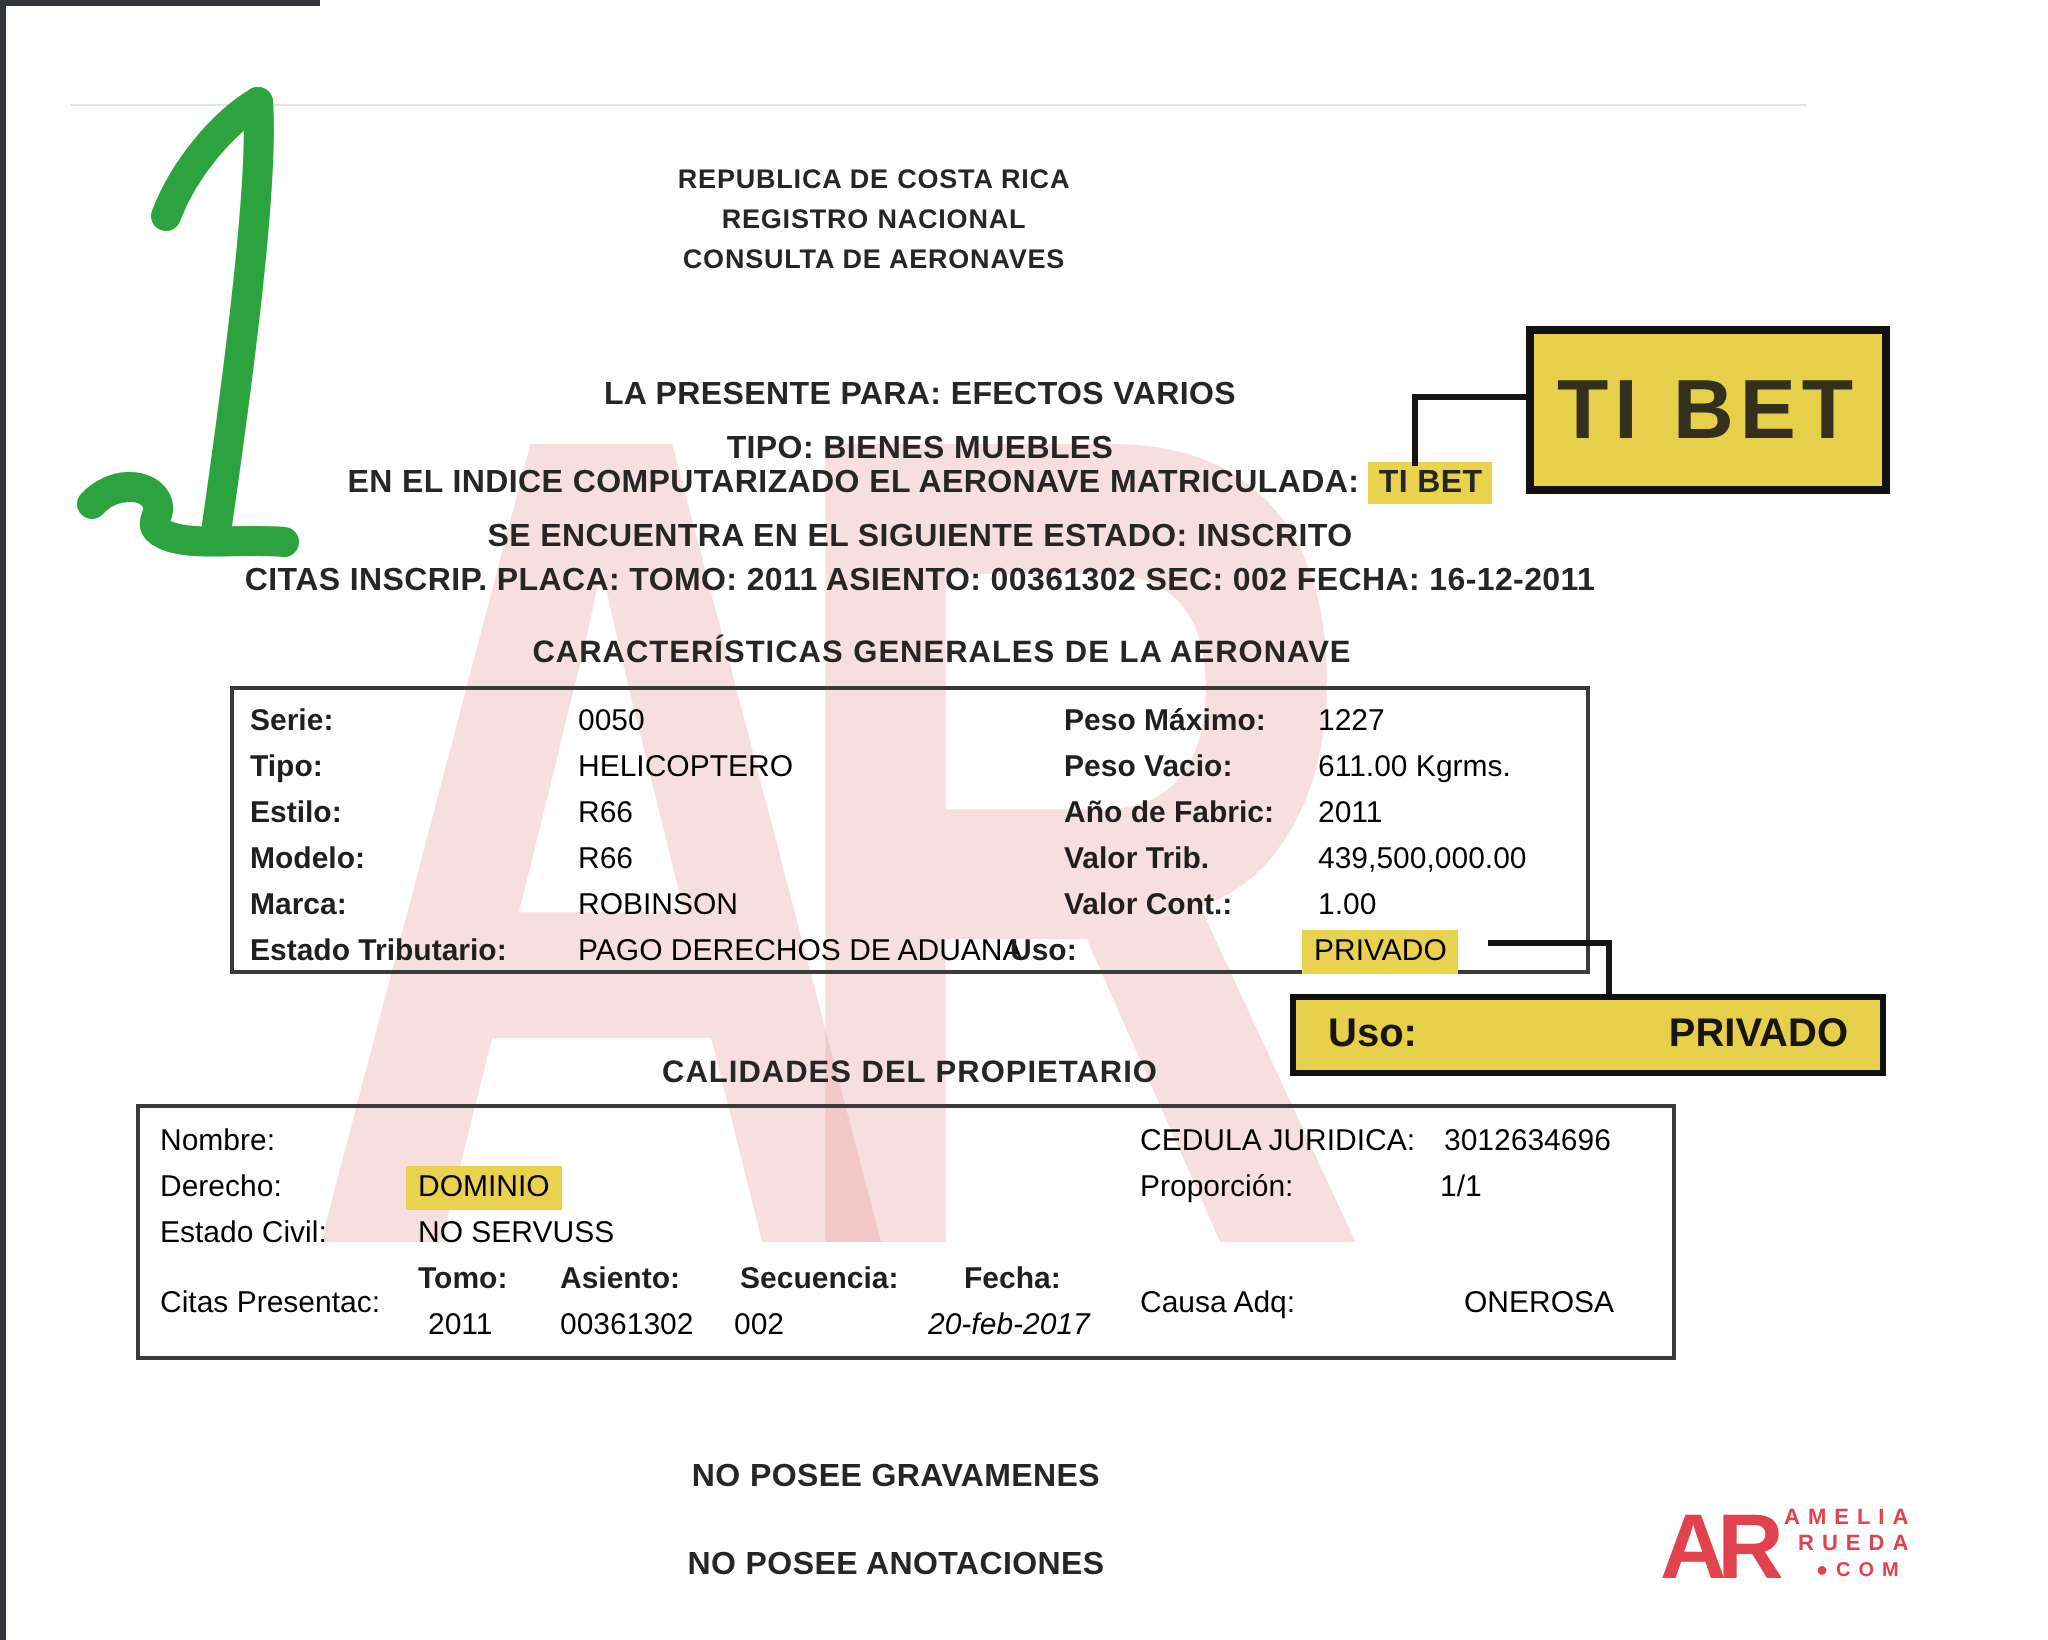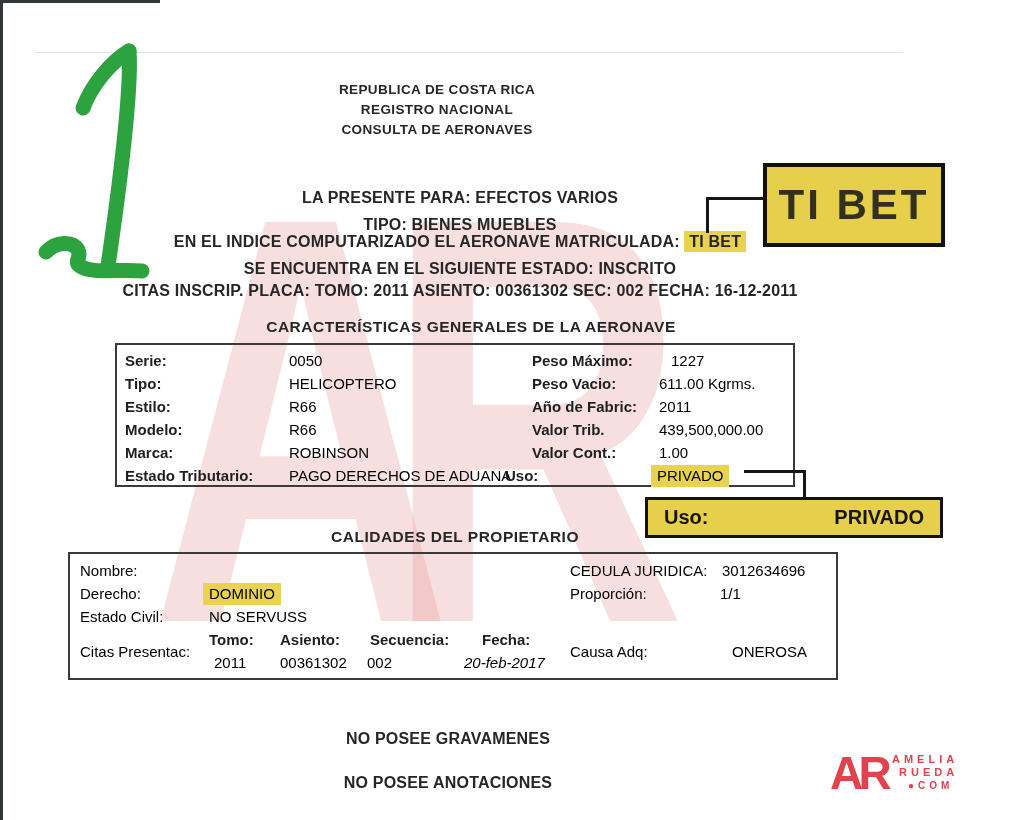--- a/index.html
+++ b/index.html
@@ -64,21 +64,21 @@
   <span style="font-size:42px;font-weight:bold;letter-spacing:3px;color:#33301d;">TI BET</span>
 </div>
 
 <div class="abs layer title" style="left:16px;width:910px;top:318px;text-align:center;">CARACTERÍSTICAS GENERALES DE LA AERONAVE</div>
 
 <div class="abs layer tbl" style="left:115px;top:343px;width:676px;height:140px;">
 
   <span class="cell lbl" style="left:8px;top:6px;">Serie:</span>
   <span class="cell" style="left:172px;top:6px;">0050</span>
   <span class="cell lbl" style="left:415px;top:6px;">Peso Máximo:</span>
-  <span class="cell" style="left:542px;top:6px;margin-left:12px;">1227</span>
+  <span class="cell" style="left:542px;top:6px;">1227</span>
 
   <span class="cell lbl" style="left:8px;top:29px;">Tipo:</span>
   <span class="cell" style="left:172px;top:29px;">HELICOPTERO</span>
   <span class="cell lbl" style="left:415px;top:29px;">Peso Vacio:</span>
   <span class="cell" style="left:542px;top:29px;">611.00 Kgrms.</span>
 
   <span class="cell lbl" style="left:8px;top:52px;">Estilo:</span>
   <span class="cell" style="left:172px;top:52px;">R66</span>
   <span class="cell lbl" style="left:415px;top:52px;">Año de Fabric:</span>
   <span class="cell" style="left:542px;top:52px;">2011</span>

